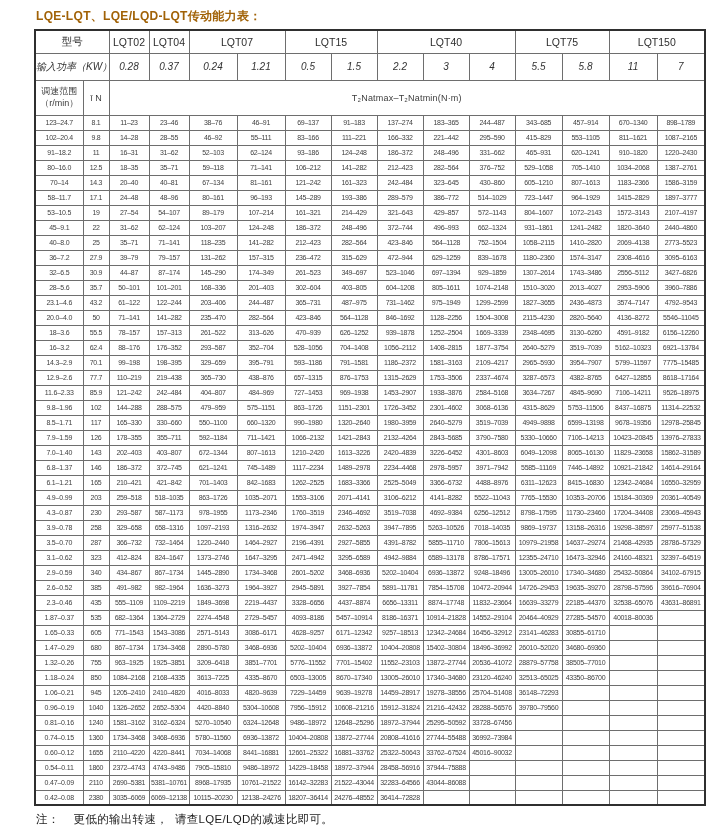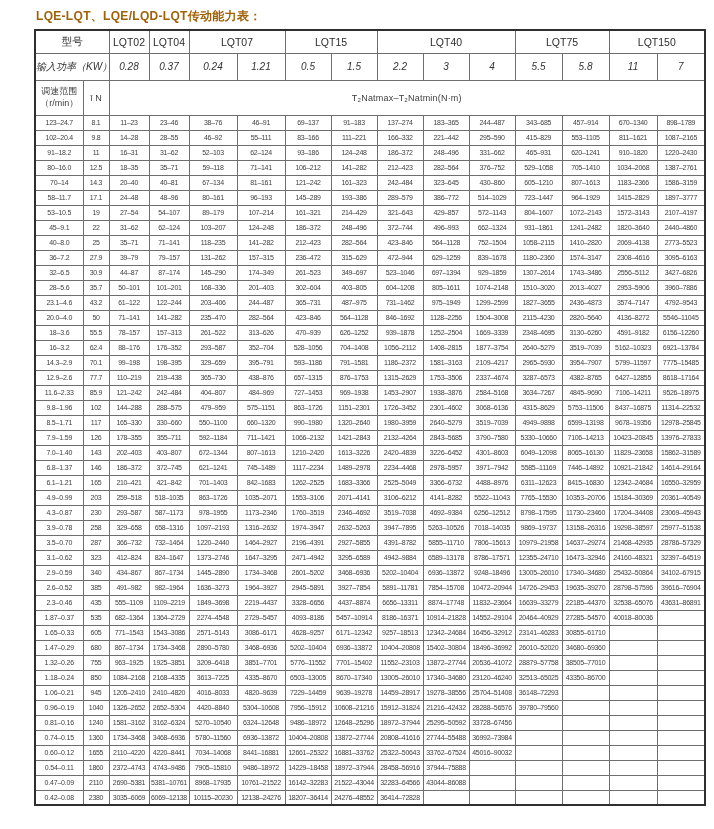--- a/index.html
+++ b/index.html
@@ -893,13 +893,14 @@
           <td class="val-col"></td>
           <td class="val-col"></td>
           <td class="val-col"></td>
           <td class="val-col"></td>
           <td class="val-col"></td>
           <td class="val-col"></td>
         </tr>
       </tbody>
   </table>
 
+  <div class="note">注：    更低的输出转速，  请查LQE/LQD的减速比即可。</div>
 </div>
 
 </body></html>

